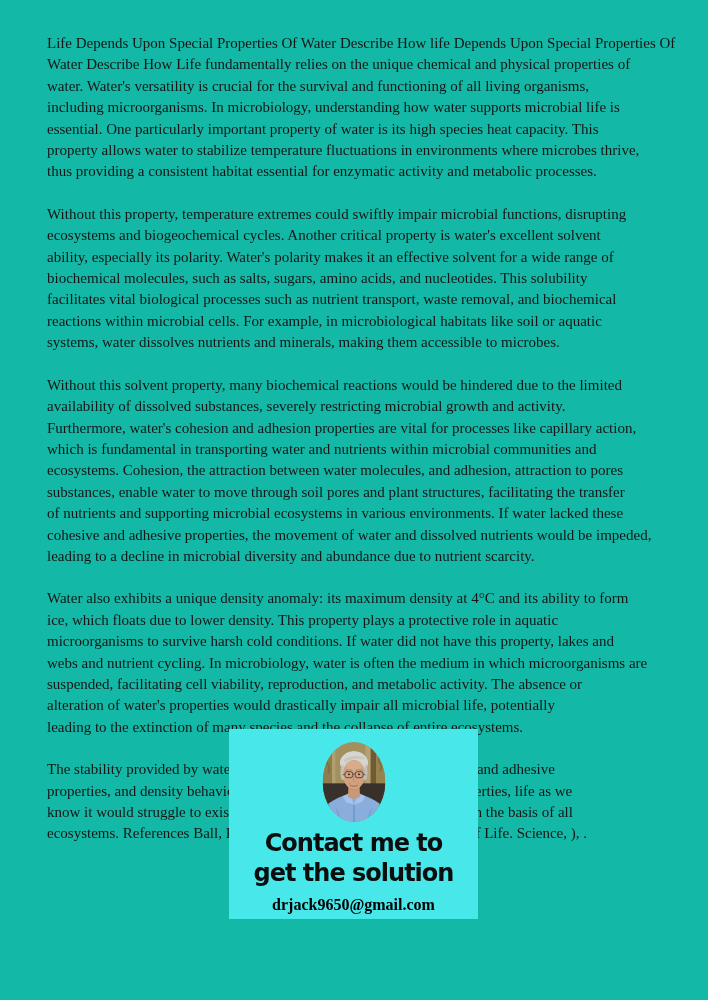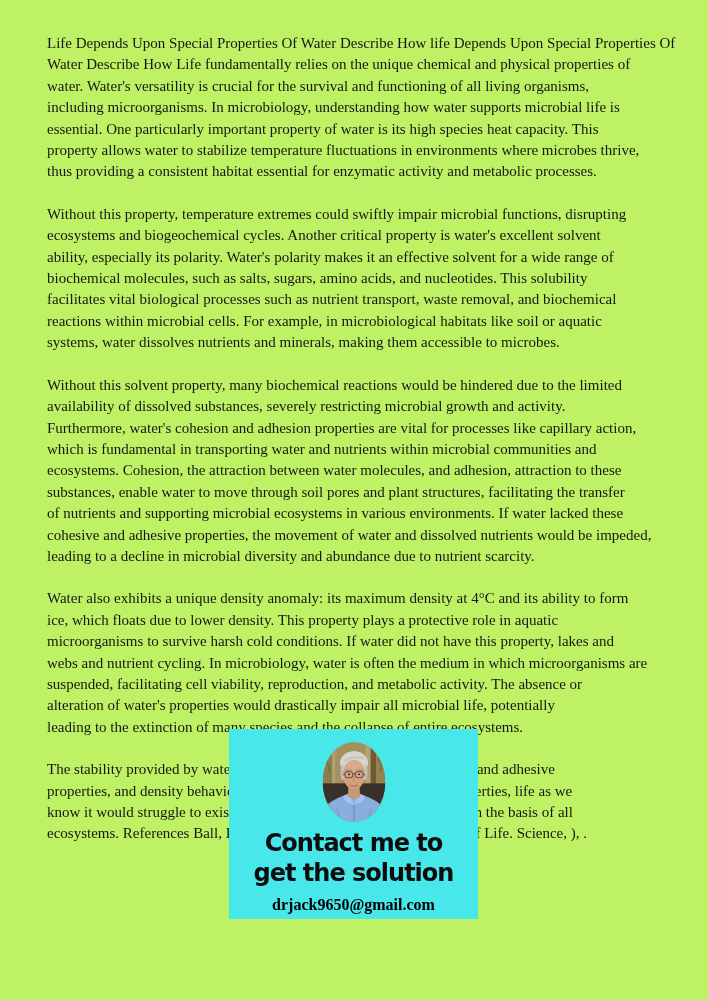--- a/index.html
+++ b/index.html
@@ -62,21 +62,21 @@
     font-weight: bold;
     font-size: 16px;
     line-height: 28px;
     color: #000000;
     text-align: center;
   }
 </style>
 </head>
 <body>
 
-<div class="page" style="background: #bef264;">
+<div class="page" style="background: #14b8a6;">
 
   <div class="document">
       <div class="para">
         <div class="line">Life Depends Upon Special Properties Of Water Describe How life Depends Upon Special Properties Of</div>
         <div class="line">Water Describe How Life fundamentally relies on the unique chemical and physical properties of</div>
         <div class="line">water. Water's versatility is crucial for the survival and functioning of all living organisms,</div>
         <div class="line">including microorganisms. In microbiology, understanding how water supports microbial life is</div>
         <div class="line">essential. One particularly important property of water is its high species heat capacity. This</div>
         <div class="line">property allows water to stabilize temperature fluctuations in environments where microbes thrive,</div>
         <div class="line">thus providing a consistent habitat essential for enzymatic activity and metabolic processes.</div>
@@ -88,21 +88,21 @@
         <div class="line">biochemical molecules, such as salts, sugars, amino acids, and nucleotides. This solubility</div>
         <div class="line">facilitates vital biological processes such as nutrient transport, waste removal, and biochemical</div>
         <div class="line">reactions within microbial cells. For example, in microbiological habitats like soil or aquatic</div>
         <div class="line">systems, water dissolves nutrients and minerals, making them accessible to microbes.</div>
       </div>
       <div class="para">
         <div class="line">Without this solvent property, many biochemical reactions would be hindered due to the limited</div>
         <div class="line">availability of dissolved substances, severely restricting microbial growth and activity.</div>
         <div class="line">Furthermore, water's cohesion and adhesion properties are vital for processes like capillary action,</div>
         <div class="line">which is fundamental in transporting water and nutrients within microbial communities and</div>
-        <div class="line">ecosystems. Cohesion, the attraction between water molecules, and adhesion, attraction to these</div>
+        <div class="line">ecosystems. Cohesion, the attraction between water molecules, and adhesion, attraction to pores</div>
         <div class="line">substances, enable water to move through soil pores and plant structures, facilitating the transfer</div>
         <div class="line">of nutrients and supporting microbial ecosystems in various environments. If water lacked these</div>
         <div class="line">cohesive and adhesive properties, the movement of water and dissolved nutrients would be impeded,</div>
         <div class="line">leading to a decline in microbial diversity and abundance due to nutrient scarcity.</div>
       </div>
       <div class="para">
         <div class="line">Water also exhibits a unique density anomaly: its maximum density at 4°C and its ability to form</div>
         <div class="line">ice, which floats due to lower density. This property plays a protective role in aquatic</div>
         <div class="line">microorganisms to survive harsh cold conditions. If water did not have this property, lakes and</div>
         <div class="line">webs and nutrient cycling. In microbiology, water is often the medium in which microorganisms are</div>

